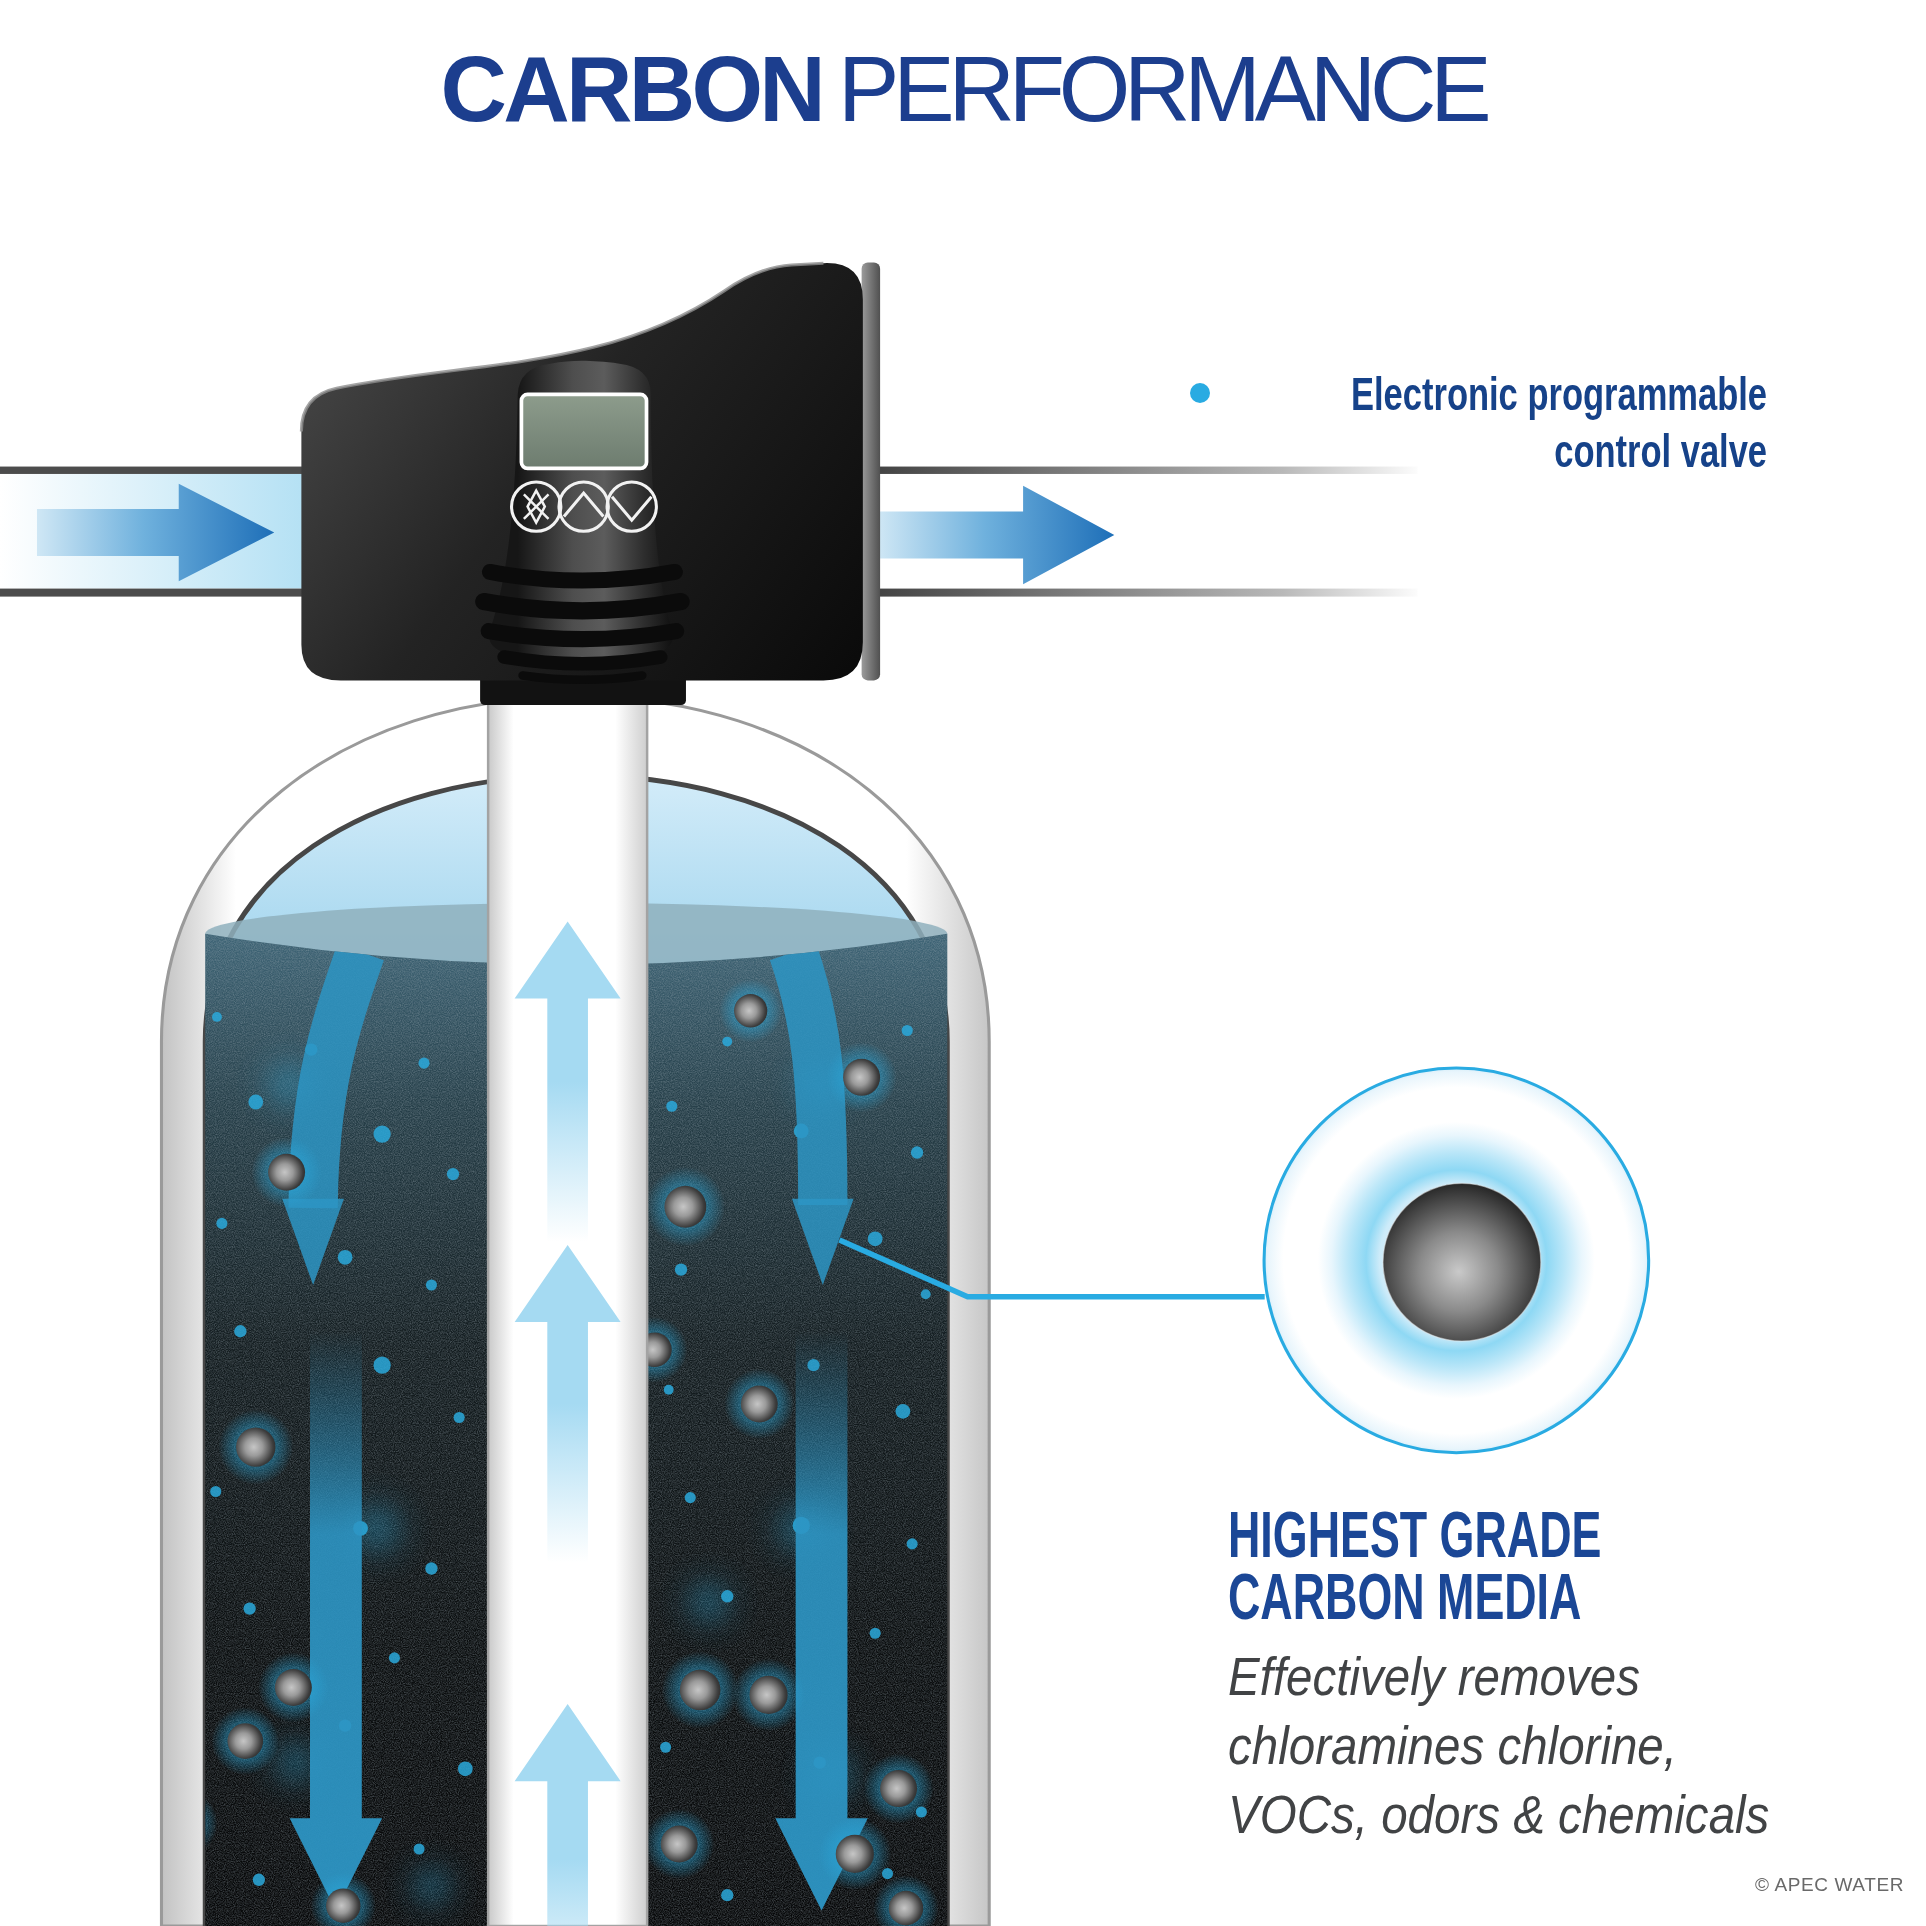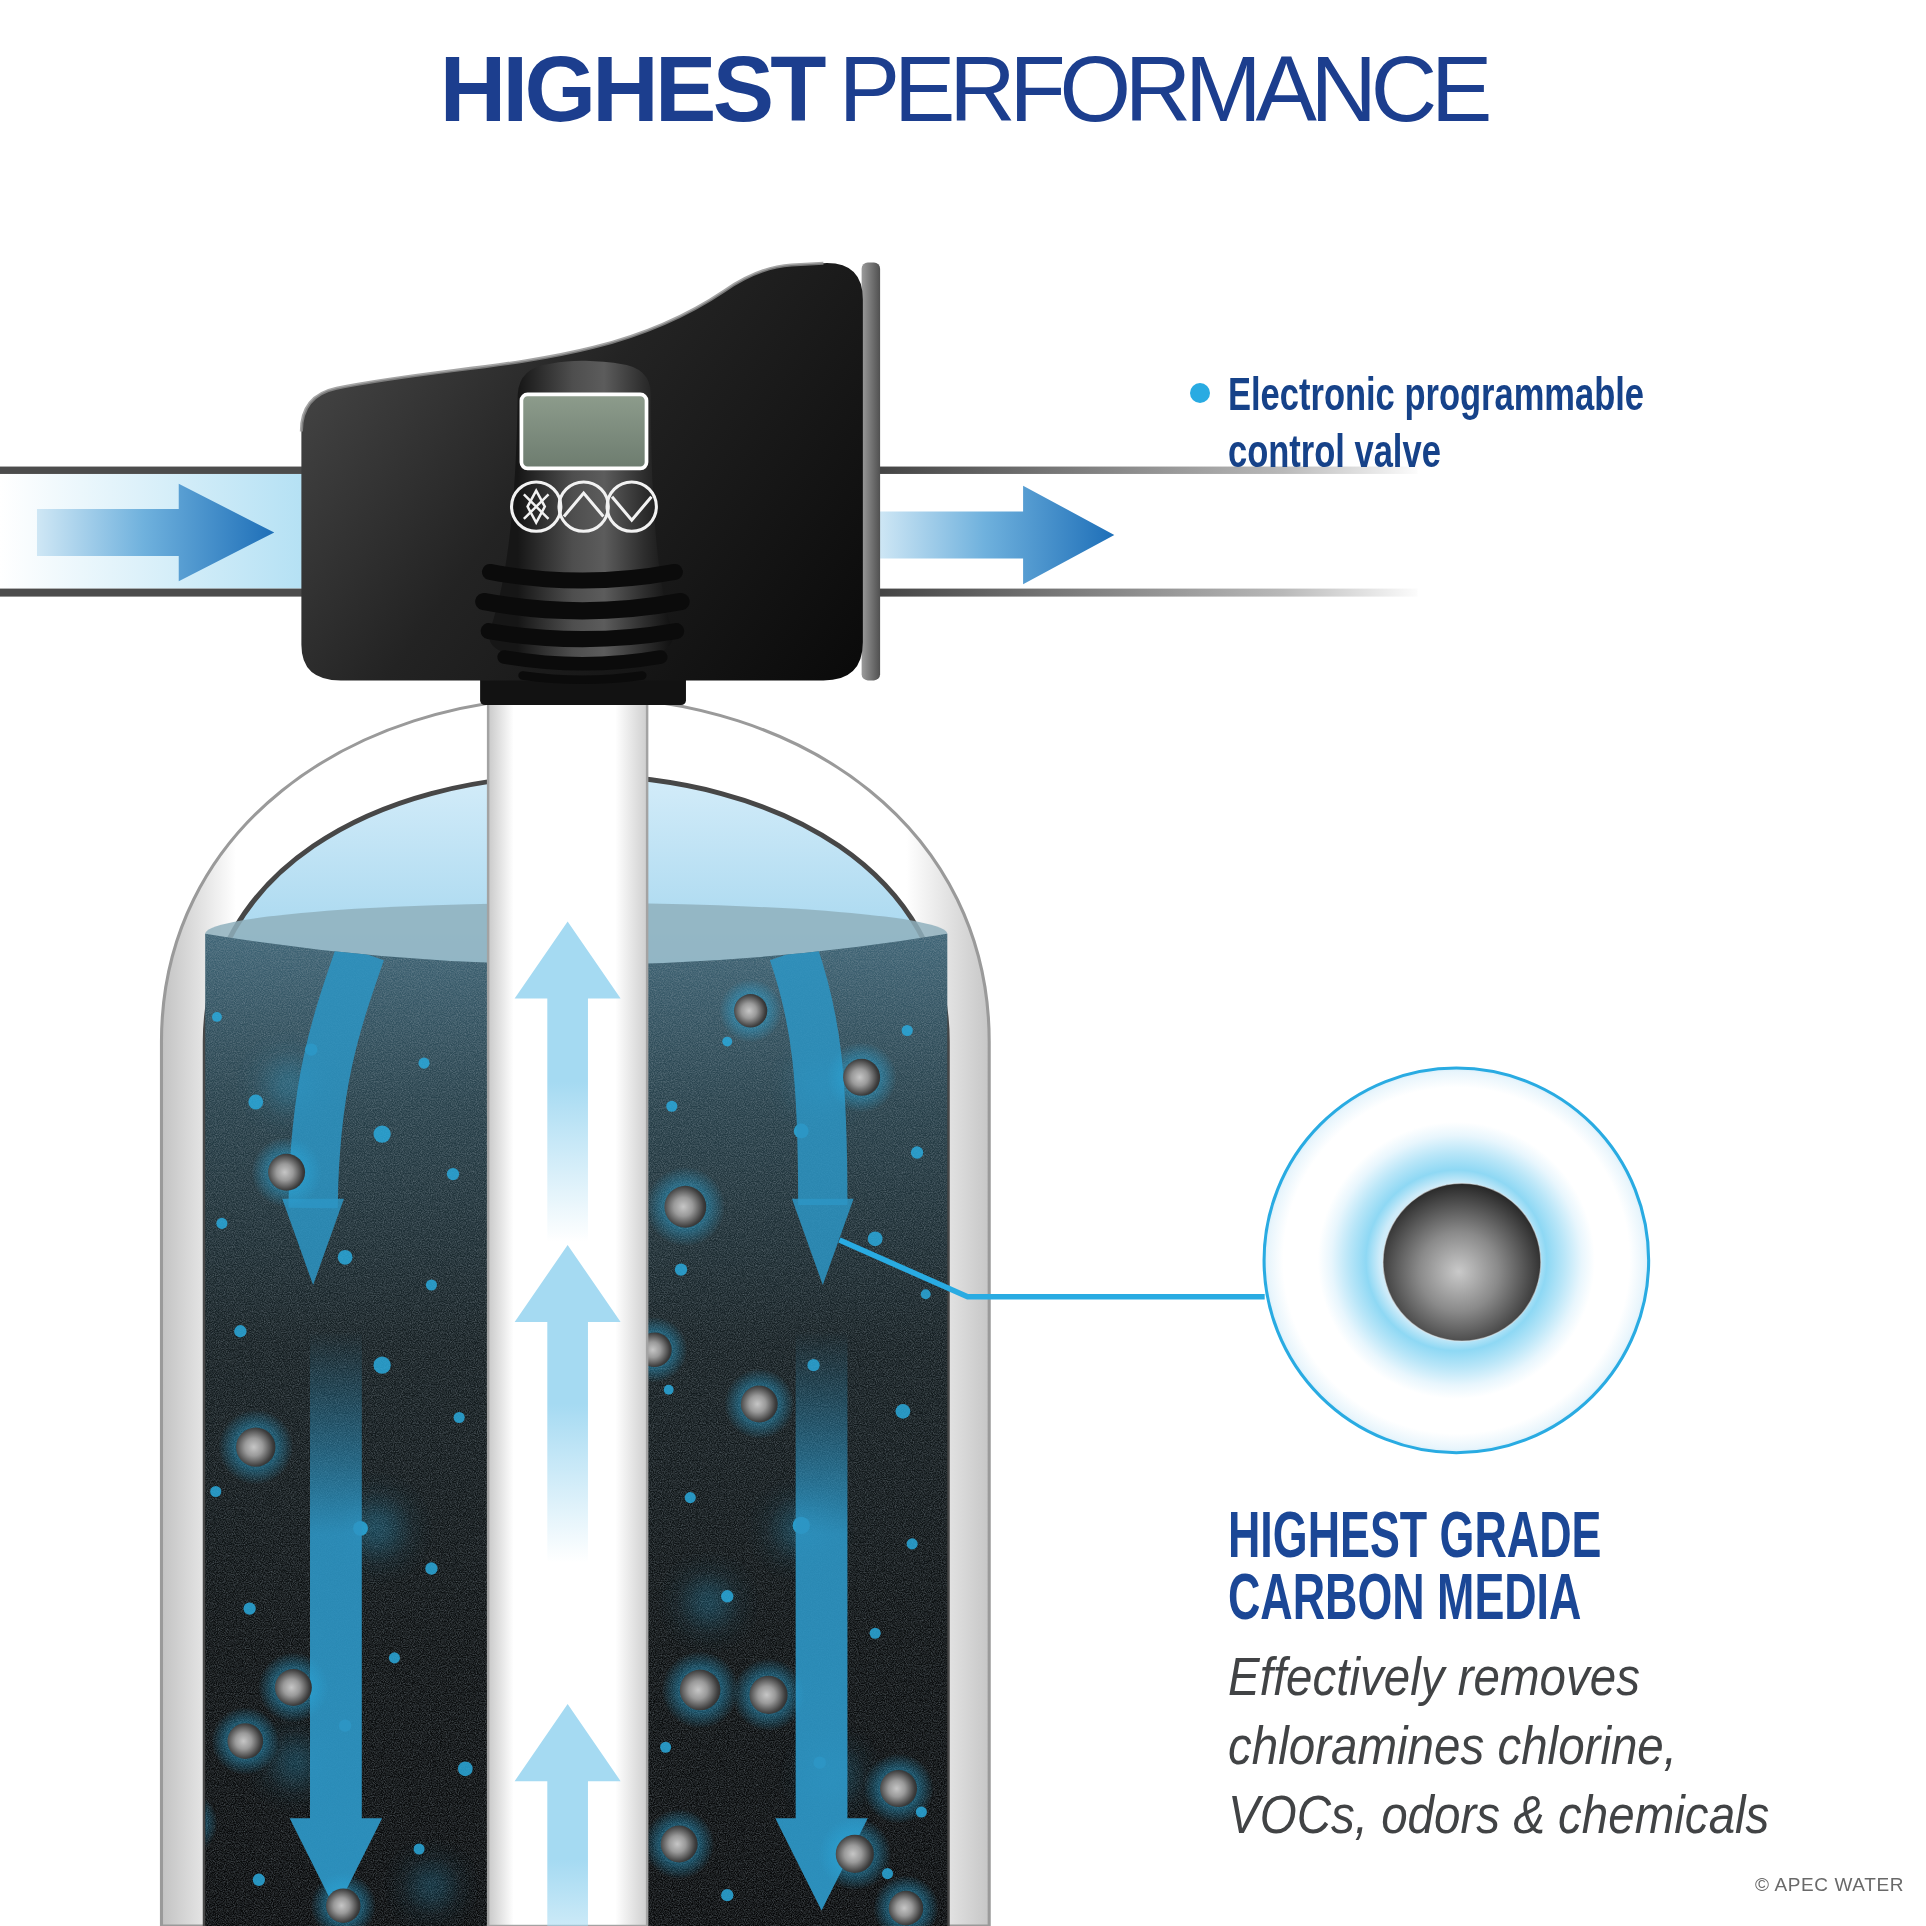--- a/index.html
+++ b/index.html
@@ -13,21 +13,21 @@
     left:0;right:0;top:43px;text-align:center;
     font-size:92px;line-height:92px;color:#1c3e8e;white-space:nowrap;
   }
   #title .t-bold{font-weight:700;letter-spacing:-3.7px;}
   #title .t-light{font-weight:400;letter-spacing:-6.2px;margin-left:16px;}
   
   #features{
     left:1228px;top:366px;margin:0;padding:0;width:678px;
   }
   #features li{
-    list-style:none;position:relative;margin:0 0 80px 0;padding:0;
+    list-style:none;position:relative;margin:0 0 80px 0;padding:0;text-align:right;
   }
   #features li::before{
     content:"";position:absolute;left:-38px;top:17px;width:20.3px;height:20.3px;
     border-radius:50%;background:var(--cyan,#29abe2);
   }
   #features .ftxt{
     display:inline-block;transform:scaleX(0.75);transform-origin:left top;
     font-weight:700;font-size:46px;line-height:57px;color:#164289;
     white-space:pre-line;
   }
@@ -334,21 +334,21 @@
   </g>
 
   <g>
     <polyline points="1362,2012 1570,2104 2052,2104" fill="none" stroke="#29abe2" stroke-width="9"></polyline>
     <circle cx="2363" cy="2045" r="312" fill="url(#zoomRing)" stroke="#29abe2" stroke-width="5"></circle>
     <circle cx="2372" cy="2048" r="128" fill="url(#bigBall)" stroke="#e8e8e8" stroke-width="2" stroke-opacity="0.5"></circle>
   </g>
 </svg>
 
 <div id="title" class="abs">
-  <span class="t-bold">HIGHEST</span><span class="t-light">PERFORMANCE</span>
+  <span class="t-bold">CARBON</span><span class="t-light">PERFORMANCE</span>
 </div>
 
 <ul id="features" class="abs">
     <li><span class="ftxt">Electronic programmable
 control valve</span></li>
   </ul>
 
 <div id="callout-heading" class="abs">HIGHEST GRADE
 CARBON MEDIA</div>
 

